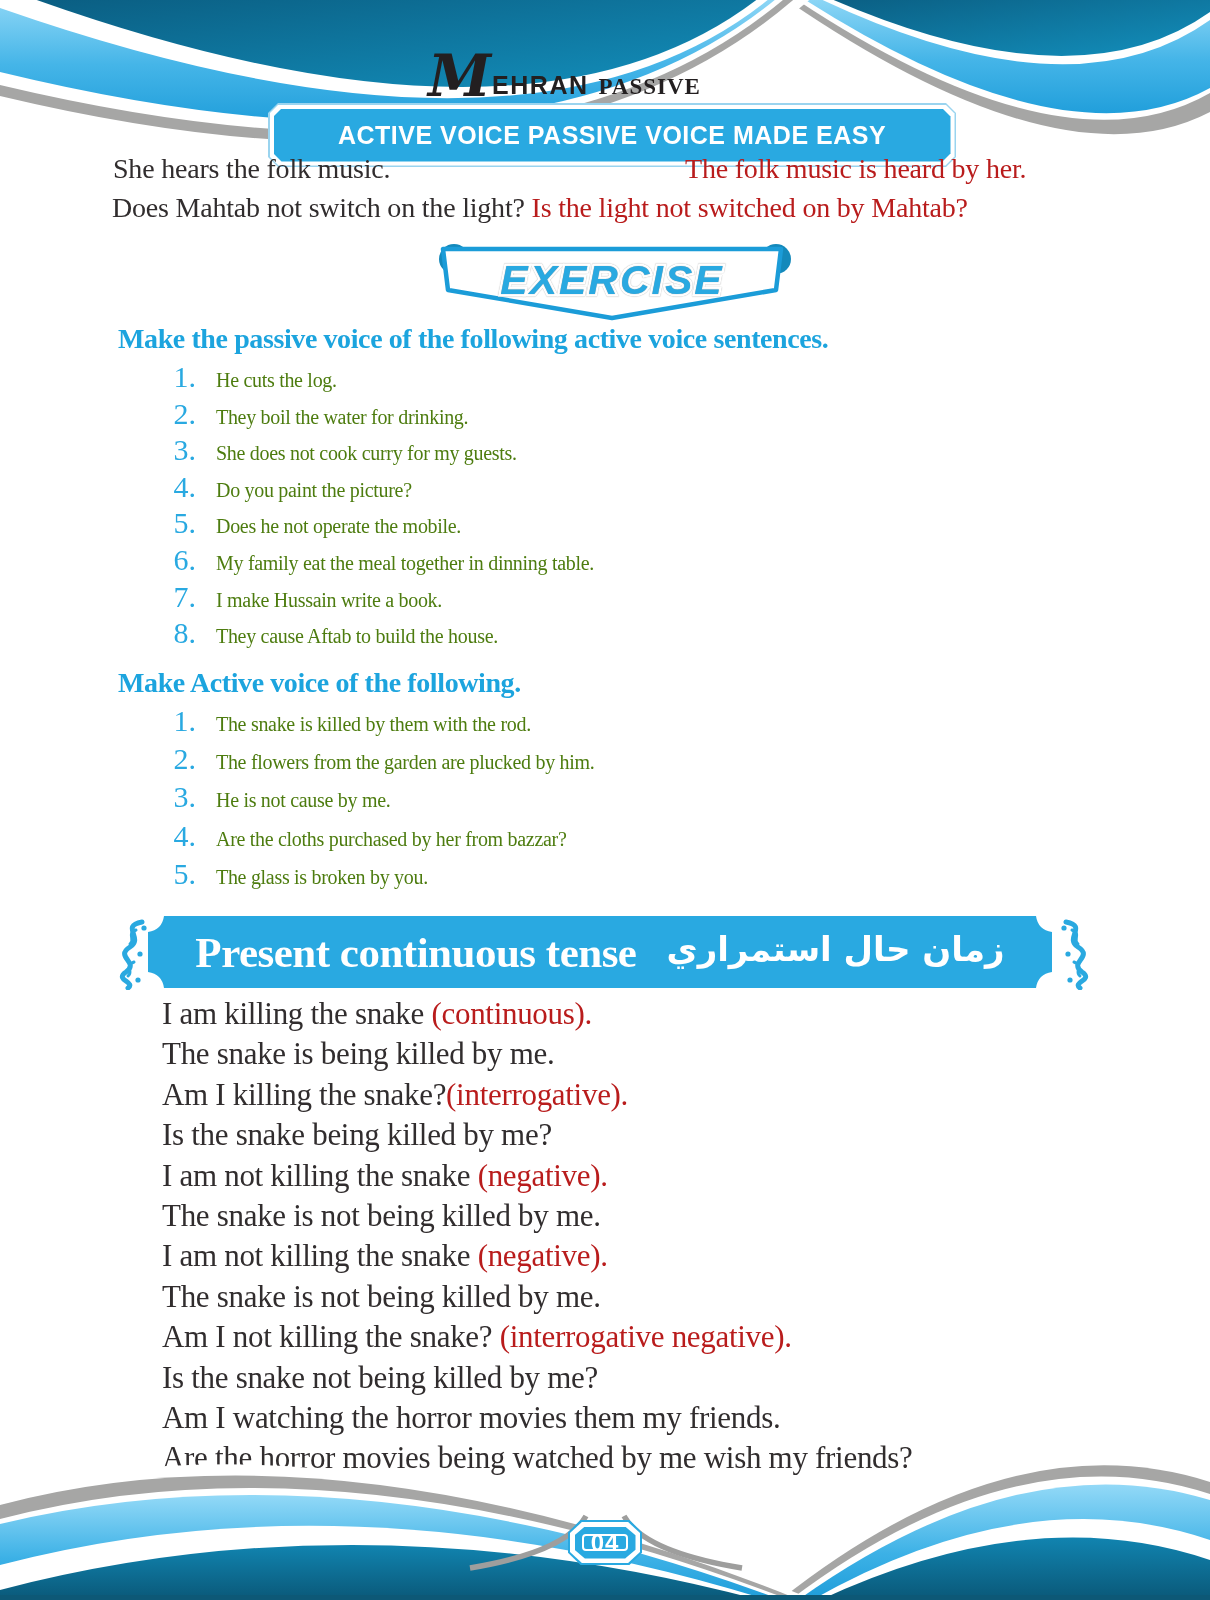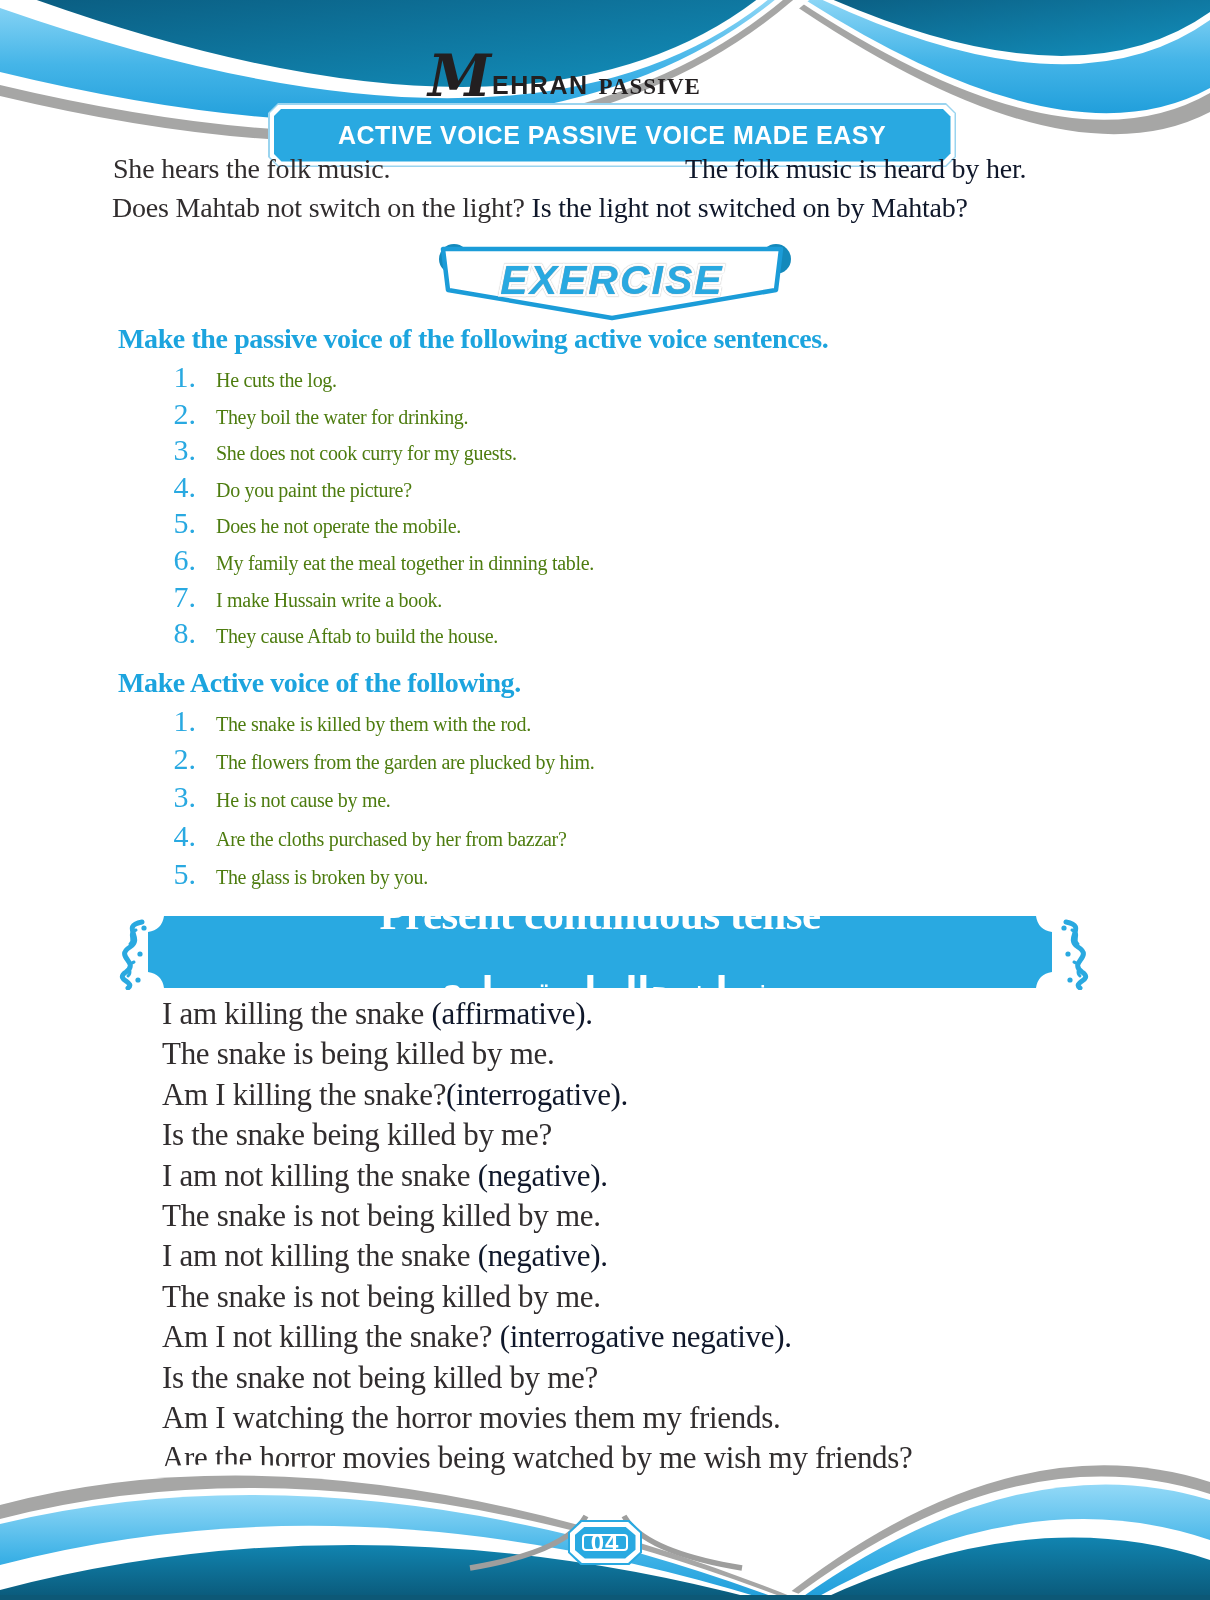--- a/index.html
+++ b/index.html
@@ -29,35 +29,35 @@
   .tbanner-mid{position:absolute;inset:1.5px;background:#ffffff;
     clip-path:polygon(9px 0,calc(100% - 9px) 0,100% 9px,100% calc(100% - 9px),calc(100% - 9px) 100%,9px 100%,0 calc(100% - 9px),0 9px);}
   .tbanner-in{position:absolute;inset:4px;background:#29a9e1;
     clip-path:polygon(8px 0,calc(100% - 8px) 0,100% 8px,100% calc(100% - 8px),calc(100% - 8px) 100%,8px 100%,0 calc(100% - 8px),0 8px);
     display:flex;align-items:center;justify-content:center;}
   .tbanner-in span{font-family:"Liberation Sans",sans-serif;font-weight:700;font-size:25px;
     letter-spacing:0.5px;color:#ffffff;white-space:nowrap;}
 
   
   .exm{font-size:28px;white-space:pre;letter-spacing:-0.2px;}
-  .blue{color:#0f172a;}
+  .blue{color:#b91c1c;}
   .ink{color:#312d2e;}
 
   
   .sec-head{font-weight:700;font-size:28px;letter-spacing:-0.4px;color:#1ca4de;white-space:nowrap;}
 
   
   .ex-list{left:150px;width:950px;}
   .ex-row{display:flex;align-items:baseline;}
   .ex-num{width:46px;text-align:right;color:#29a9e1;font-size:30px;flex:0 0 46px;}
   .ex-txt{margin-left:20px;color:#4d7c0f;font-size:20px;letter-spacing:-0.3px;white-space:nowrap;}
 
   
   .pc-banner{left:148px;top:916px;width:904px;height:72px;}
-  .pc-text{position:absolute;inset:0;display:flex;align-items:center;justify-content:center;gap:30px;color:#ffffff;flex-direction:column;}
+  .pc-text{position:absolute;inset:0;display:flex;align-items:center;justify-content:center;gap:30px;color:#ffffff;}
   .pc-en{font-family:"Liberation Serif",serif;font-weight:700;font-size:43px;letter-spacing:-0.5px;white-space:nowrap;}
   .pc-ur{font-family:"DejaVu Sans",sans-serif;font-weight:700;font-size:34px;direction:rtl;white-space:nowrap;padding-bottom:6px;}
   .orn{top:918px;width:46px;height:72px;}
   .orn-l{left:106px;}
   .orn-r{left:1056px;transform:scaleX(-1);}
 
   
   .pc-lines{left:162px;top:994px;width:1000px;}
   .pc-line{height:40.4px;line-height:40.4px;font-size:31px;letter-spacing:-0.3px;white-space:pre;}
 
@@ -226,21 +226,21 @@
       <path d="M 16,0 H 888 Q 890,14 904,16 V 56 Q 890,58 888,72 H 16 Q 14,58 0,56 V 16 Q 14,14 16,0 Z" fill="#29a9e1"></path>
     </svg>
     <div class="pc-text">
       <span class="pc-en">Present continuous tense</span>
       <span class="pc-ur">زمان حال استمراري</span>
     </div>
   </div>
 
   <div class="abs pc-lines">
 
-      <div class="pc-line"><span class="ink">I am killing the snake </span><span class="blue">(affirmative).</span></div>
+      <div class="pc-line"><span class="ink">I am killing the snake </span><span class="blue">(continuous).</span></div>
 
       <div class="pc-line"><span class="ink">The snake is being killed by me.</span><span class="blue"></span></div>
 
       <div class="pc-line"><span class="ink">Am I killing the snake?</span><span class="blue">(interrogative).</span></div>
 
       <div class="pc-line"><span class="ink">Is the snake being killed by me?</span><span class="blue"></span></div>
 
       <div class="pc-line"><span class="ink">I am not killing the snake </span><span class="blue">(negative).</span></div>
 
       <div class="pc-line"><span class="ink">The snake is not being killed by me.</span><span class="blue"></span></div>

